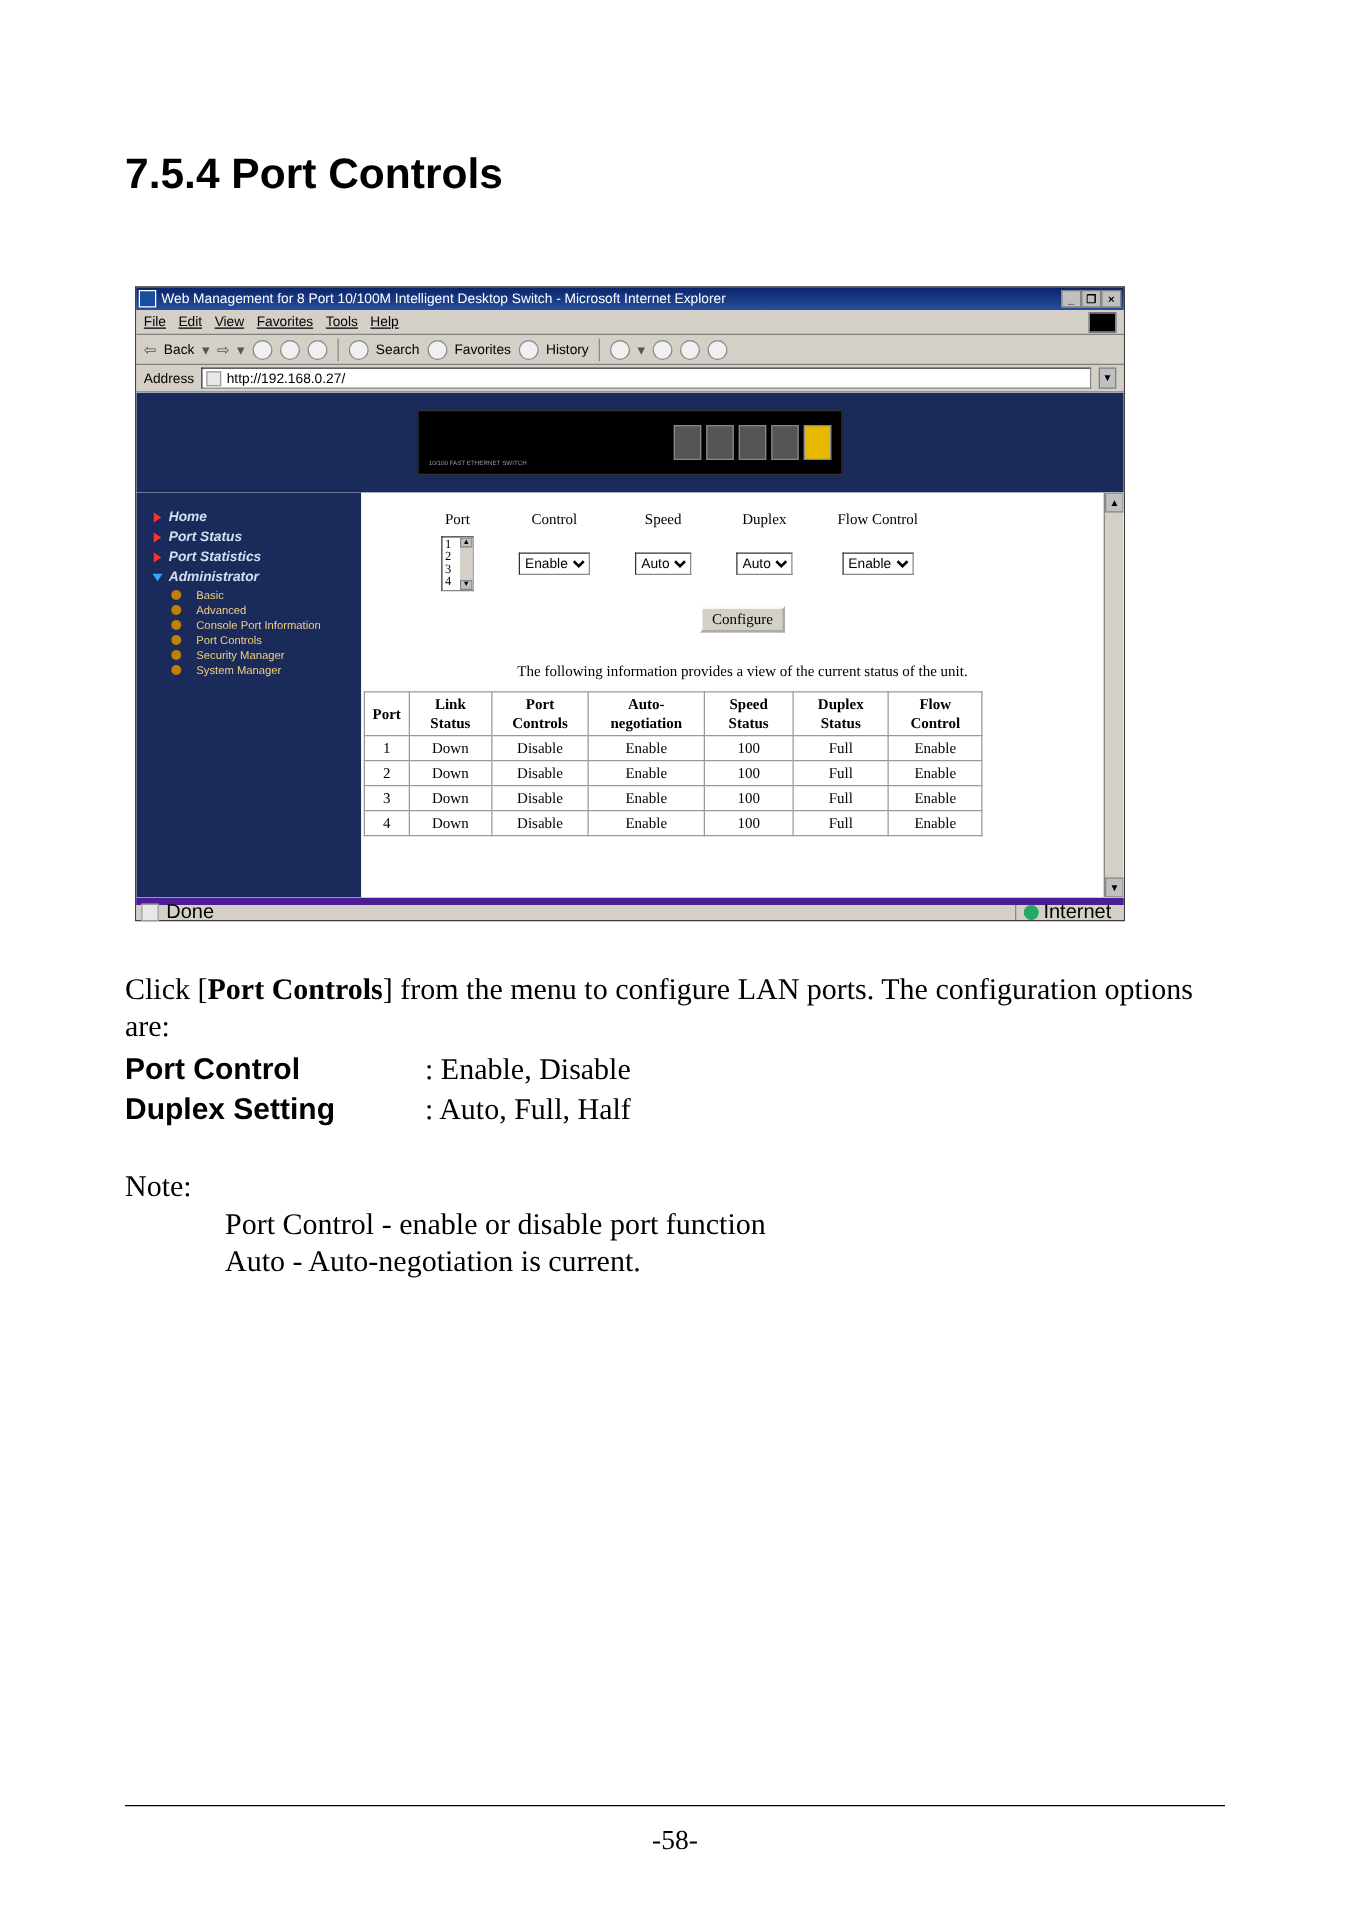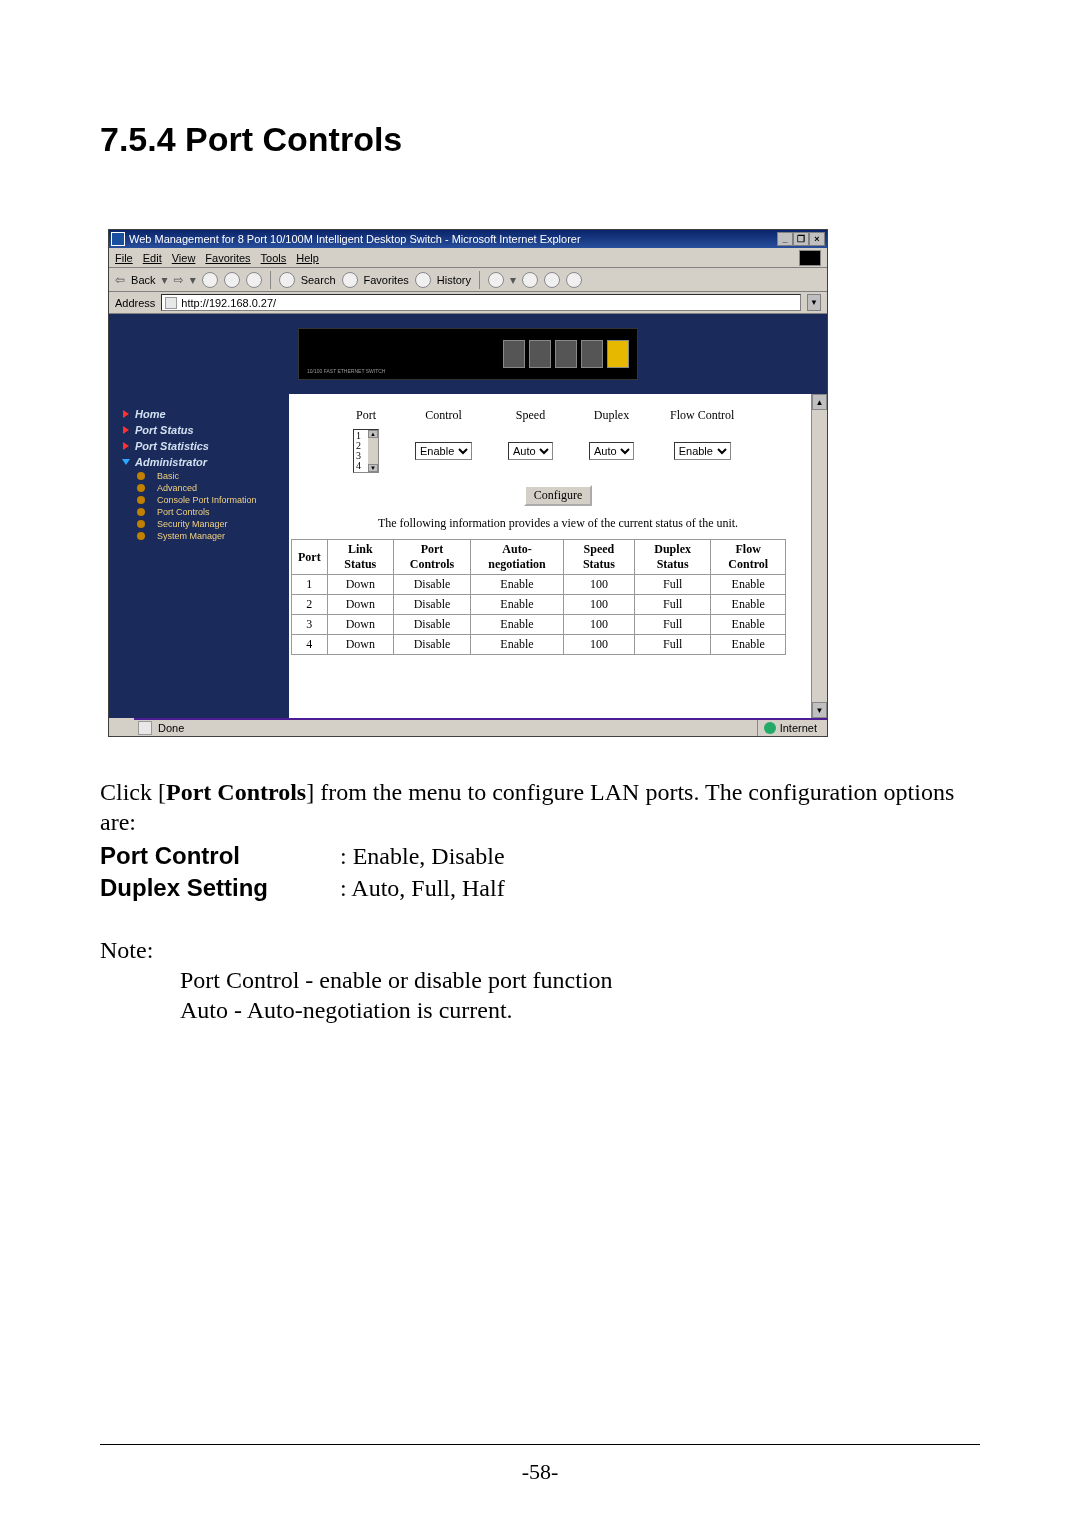--- a/index.html
+++ b/index.html
@@ -27,21 +27,21 @@
     padding:120px 100px 40px 100px;
   }
   .section-title{
     font-family:Arial,Helvetica,sans-serif;
     font-weight:bold;
     font-size:34px;
     margin:0 0 70px 0;
   }
   
   .ie-window{
-    width:720px;
+    width:792px;
     height:508px;
     margin:0 0 40px 8px;
     border:1px solid #404040;
     background:var(--ie-bg);
     font-family:Tahoma,Arial,sans-serif;
     font-size:11px;
     color:#000;
     display:flex;
     flex-direction:column;
   }
@@ -143,37 +143,37 @@
   .controls-table td{padding:0 18px;text-align:center;}
   .port-listbox{
     width:26px;height:44px;background:#fff;border:1px inset #888;font-size:10px;line-height:10px;
     padding:1px 1px 1px 2px;text-align:left;overflow:hidden;position:relative;
   }
   .port-listbox .lb-scroll{position:absolute;right:0;top:0;bottom:0;width:10px;background:#d4d0c8;display:flex;flex-direction:column;justify-content:space-between;}
   .port-listbox .lb-scroll div{height:8px;background:#c0c0c0;border:1px solid #888;font-size:6px;text-align:center;line-height:6px;}
   select.fake{
     font-size:11px;height:18px;background:#fff;border:1px inset #888;
   }
-  .configure-row{text-align:center;margin:12px 0 10px 0;}
+  .configure-row{text-align:center;margin:12px 0 24px 0;}
   button.configure{
     font-family:"Times New Roman",serif;font-size:12px;padding:1px 8px;
     background:#d4d0c8;border:2px outset #fff;
   }
   .info-line{text-align:center;font-size:12px;margin:6px 0 8px 0;}
   table.status{
     border-collapse:collapse;font-size:12px;width:495px;margin-left:2px;
   }
   table.status th,table.status td{
     border:1px solid #999;padding:2px 6px;text-align:center;font-weight:normal;
   }
   table.status th{font-weight:bold;}
   
   .ie-statusbar{
-    height:18px;background:var(--ie-bg);border-top:2px solid #4c1d95;
-    display:flex;align-items:center;font-size:11px;padding:0 4px;gap:6px;margin-left:25px;
+    height:18px;background:var(--ie-bg);border-top:6px solid #4c1d95;
+    display:flex;align-items:center;font-size:16px;padding:0 4px;gap:6px;
   }
   .ie-statusbar .status-icon{width:14px;height:14px;background:#e8e8e8;border:1px solid #999;}
   .ie-statusbar .flex{flex:1;}
   .ie-statusbar .zone{
     display:flex;align-items:center;gap:4px;border-left:1px solid #888;padding:0 6px;height:100%;
   }
   .ie-statusbar .globe{width:12px;height:12px;border-radius:50%;background:#2a6;}
   
   .doc-text{font-size:24px;line-height:1.25;}
   .doc-text p{margin:0;}

